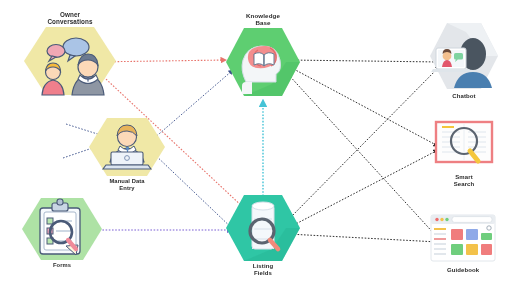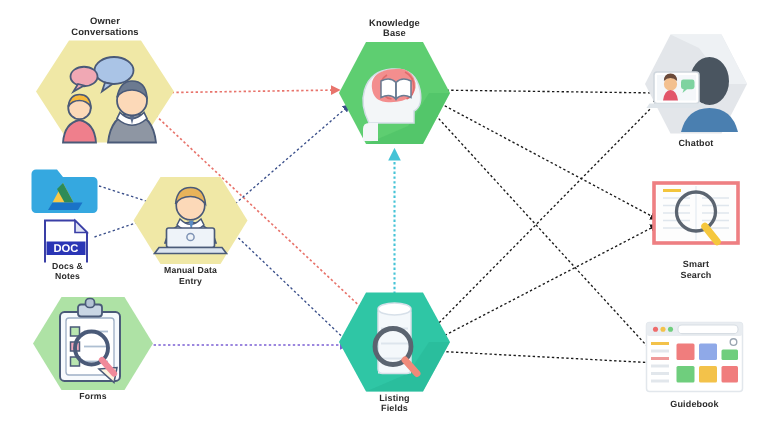--- a/index.html
+++ b/index.html
@@ -89,35 +89,20 @@
       <circle cx="66" cy="42" r="10" fill="#fcd9b8" stroke="#4a5a78" stroke-width="1.2"></circle>
       <path d="M56,40 q2,-11 10,-11 q9,0 10,11 q-4,-5 -10,-5 q-7,0 -10,5 z" fill="#6c7a90" stroke="#4a5a78" stroke-width="1.1"></path>
 
       <path d="M20,70 q1,-13 11,-15 q10,2 11,15 z" fill="#ef7f8c" stroke="#4a5a78" stroke-width="1.2"></path>
       <circle cx="31" cy="47" r="7.5" fill="#fcd9b8" stroke="#4a5a78" stroke-width="1.2"></circle>
       <path d="M23.5,46 q1,-8 7.5,-8 q7,0 7.5,8 q-3,-4 -7.5,-4 q-5,0 -7.5,4 z" fill="#f6b93b" stroke="#4a5a78" stroke-width="1.1"></path>
     </svg>
     <div class="nlabel above" style="top:-14px;font-size:6.3px;">Owner Conversations</div>
   </div>
 
-  <div class="node" style="left:18px;top:103px;width:62px;height:80px;">
-    <svg class="icon-layer" width="62" height="72" viewBox="0 0 62 72">
-
-      <path d="M6,10 h14 l4,5 h20 a3,3 0 0 1 3,3 v18 a3,3 0 0 1 -3,3 h-38 a3,3 0 0 1 -3,-3 v-23 a3,3 0 0 1 3,-3 z" fill="#35a8e0"></path>
-      <path d="M24,19 l-7,13 h14 z" fill="#f9c846"></path>
-      <path d="M24,19 l7,13 h-6 l-5,-9 z" fill="#2e8b57"></path>
-      <path d="M17,32 h20 l-3,5 h-20 z" fill="#1a73c7"></path>
-
-      <path d="M12,44 h20 l8,8 v22 h-28 z" fill="#ffffff" stroke="#3a3fa6" stroke-width="1.3"></path>
-      <path d="M32,44 v8 h8 z" fill="#dfe3f5" stroke="#3a3fa6" stroke-width="1.1"></path>
-      <rect x="13" y="58" width="26" height="9" fill="#2a35b5"></rect>
-      <text x="26" y="65" font-family="Liberation Sans, sans-serif" font-size="7.5" font-weight="bold" fill="#ffffff" text-anchor="middle">DOC</text>
-    </svg>
-    <div class="nlabel below" style="top:72px;left:27px;font-size:5.8px;">Docs &amp; Notes</div>
-  </div>
 
   <div class="node" style="left:87px;top:116px;width:80px;height:62px;">
     <svg class="hexsvg" width="80" height="62" viewBox="0 0 80 62">
       <polygon points="20,2 60,2 78,31 60,60 20,60 2,31" fill="#f0e8a6"></polygon>
     </svg>
     <svg class="icon-layer" width="80" height="62" viewBox="0 0 80 62">
 
       <path d="M23,46 q3,-12 17,-14 q14,2 17,14 z" fill="#dfe9f5" stroke="#4a5a78" stroke-width="1.1"></path>
       <path d="M33,30 q7,7 14,0 l2,4 q-9,8 -18,0 z" fill="#ffffff" stroke="#4a5a78" stroke-width="1"></path>
       <path d="M39,31 l1.5,7 l1.5,-7 z" fill="#5a8cc4"></path>

